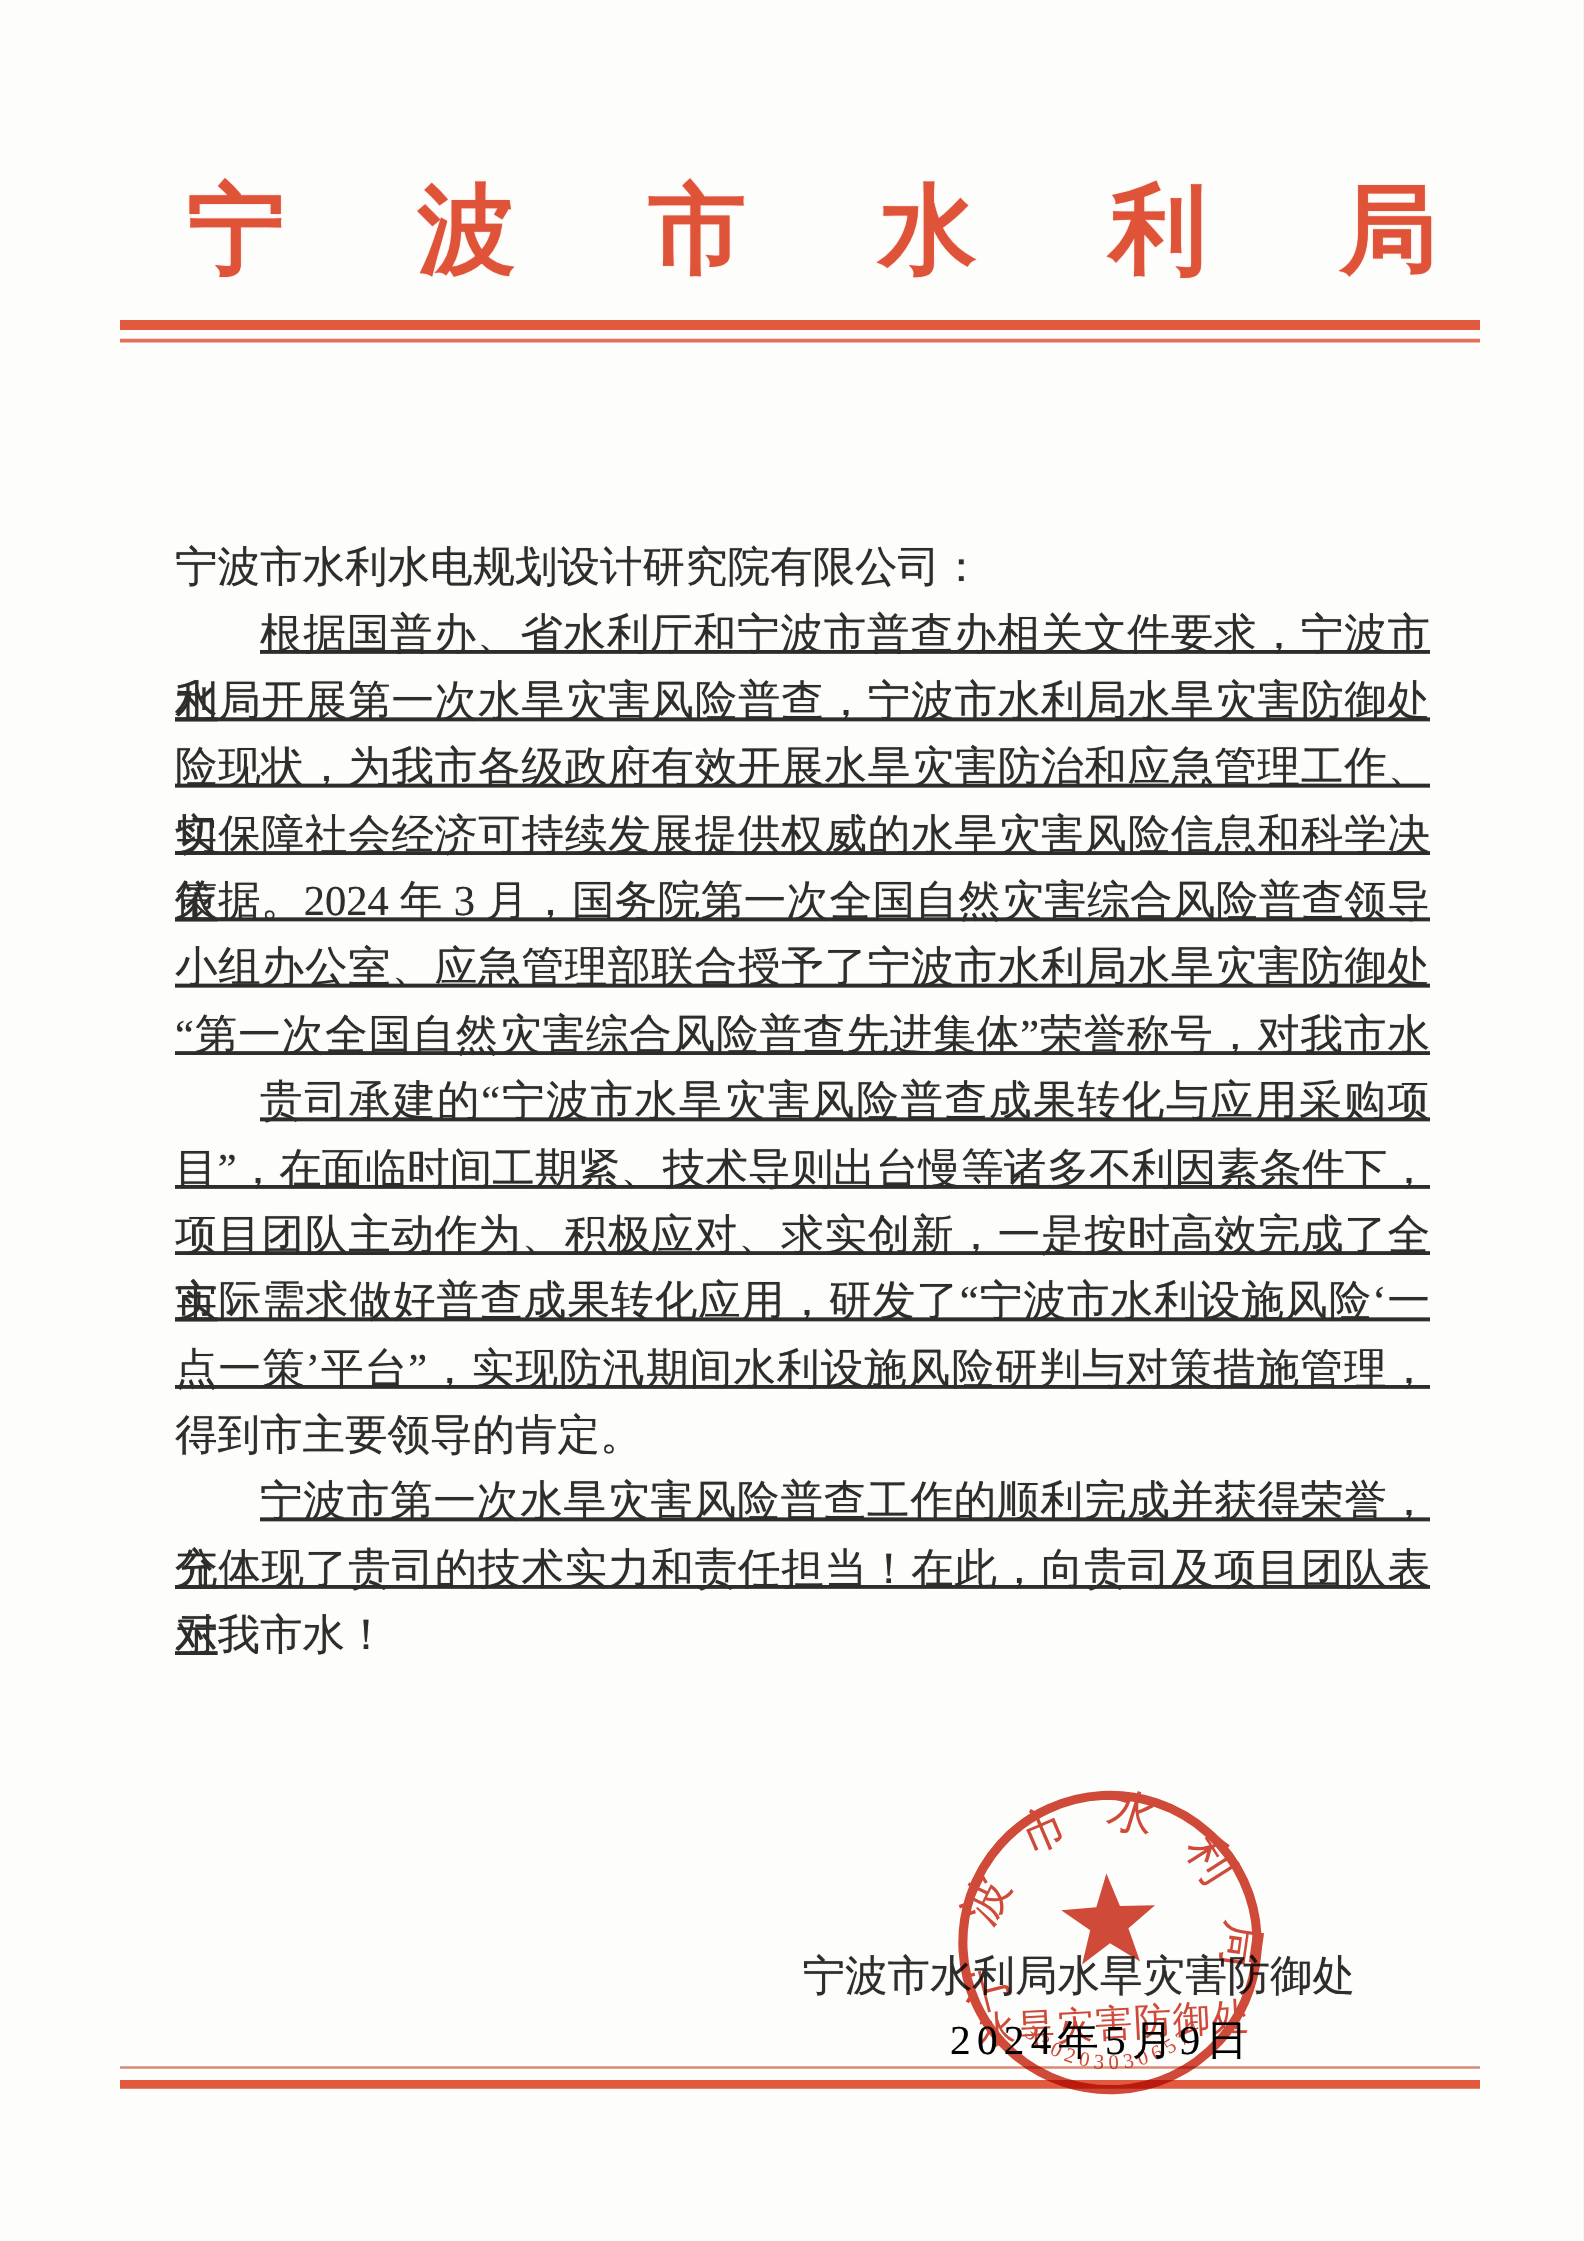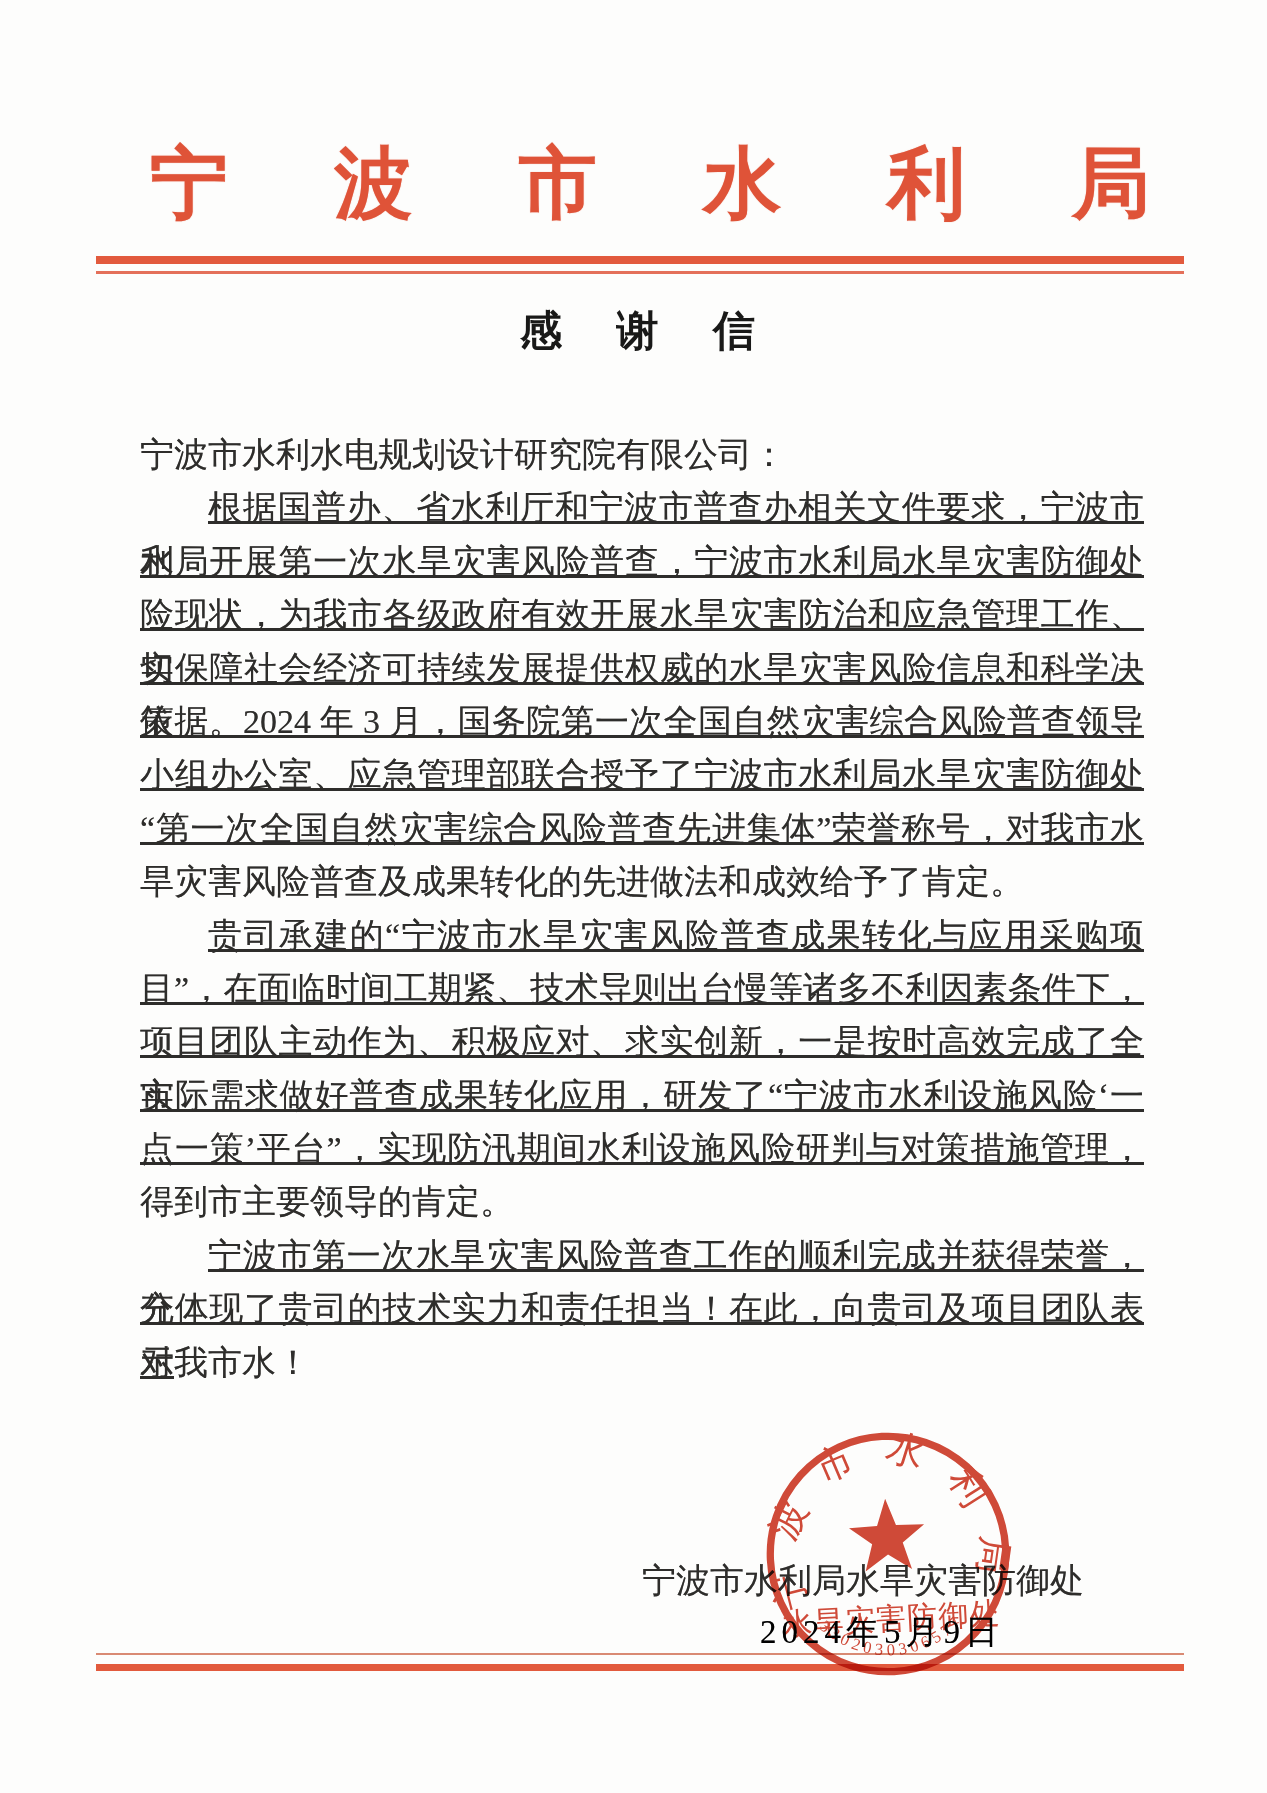--- a/index.html
+++ b/index.html
@@ -72,32 +72,30 @@
     <span>波</span>
     <span>市</span>
     <span>水</span>
     <span>利</span>
     <span>局</span>
   </div>
 
   <div class="rule rule-thick-top"></div>
   <div class="rule rule-thin-top"></div>
 
-  <div class="letter-title">感 谢 信</div>
 
   <div class="body-block">
     <div class="ln">宁波市水利水电规划设计研究院有限公司：</div>
     <div class="ln just indent">根据国普办、省水利厅和宁波市普查办相关文件要求，宁波市水</div>
     <div class="ln just">利局开展第一次水旱灾害风险普查，宁波市水利局水旱灾害防御处</div>
     <div class="ln just">险现状，为我市各级政府有效开展水旱灾害防治和应急管理工作、切</div>
     <div class="ln just">实保障社会经济可持续发展提供权威的水旱灾害风险信息和科学决策</div>
     <div class="ln just">依据。2024 年 3 月，国务院第一次全国自然灾害综合风险普查领导</div>
     <div class="ln just">小组办公室、应急管理部联合授予了宁波市水利局水旱灾害防御处</div>
     <div class="ln just">“第一次全国自然灾害综合风险普查先进集体”荣誉称号，对我市水</div>
-    <div class="ln">旱灾害风险普查及成果转化的先进做法和成效给予了肯定。</div>
     <div class="ln just indent">贵司承建的“宁波市水旱灾害风险普查成果转化与应用采购项</div>
     <div class="ln just">目”，在面临时间工期紧、技术导则出台慢等诸多不利因素条件下，</div>
     <div class="ln just">项目团队主动作为、积极应对、求实创新，一是按时高效完成了全市</div>
     <div class="ln just">实际需求做好普查成果转化应用，研发了“宁波市水利设施风险‘一</div>
     <div class="ln just">点一策’平台”，实现防汛期间水利设施风险研判与对策措施管理，</div>
     <div class="ln">得到市主要领导的肯定。</div>
     <div class="ln just indent">宁波市第一次水旱灾害风险普查工作的顺利完成并获得荣誉，充</div>
     <div class="ln just">分体现了贵司的技术实力和责任担当！在此，向贵司及项目团队表示</div>
     <div class="ln">对我市水！</div>
   </div>

